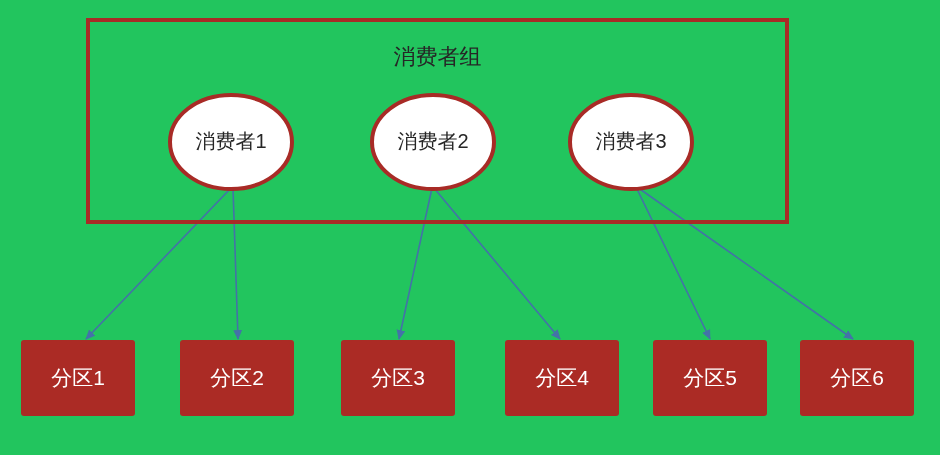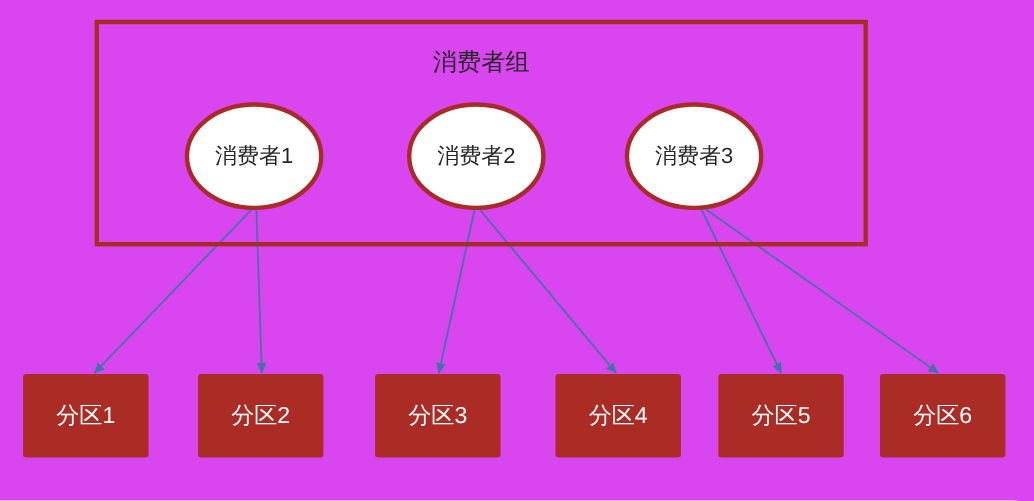--- a/index.html
+++ b/index.html
@@ -7,21 +7,21 @@
     padding: 0;
     background: #ffffff;
   }
   body {
     font-family: "Liberation Sans", "DejaVu Sans", sans-serif;
   }
   #stage {
     position: relative;
     width: 940px;
     height: 455px;
-    background: #d946ef;
+    background: #22c55e;
     overflow: hidden;
     text-align: center;
   }
   #diagram-svg {
     position: absolute;
     left: 0;
     top: 0;
     width: 940px;
     height: 455px;
   }

